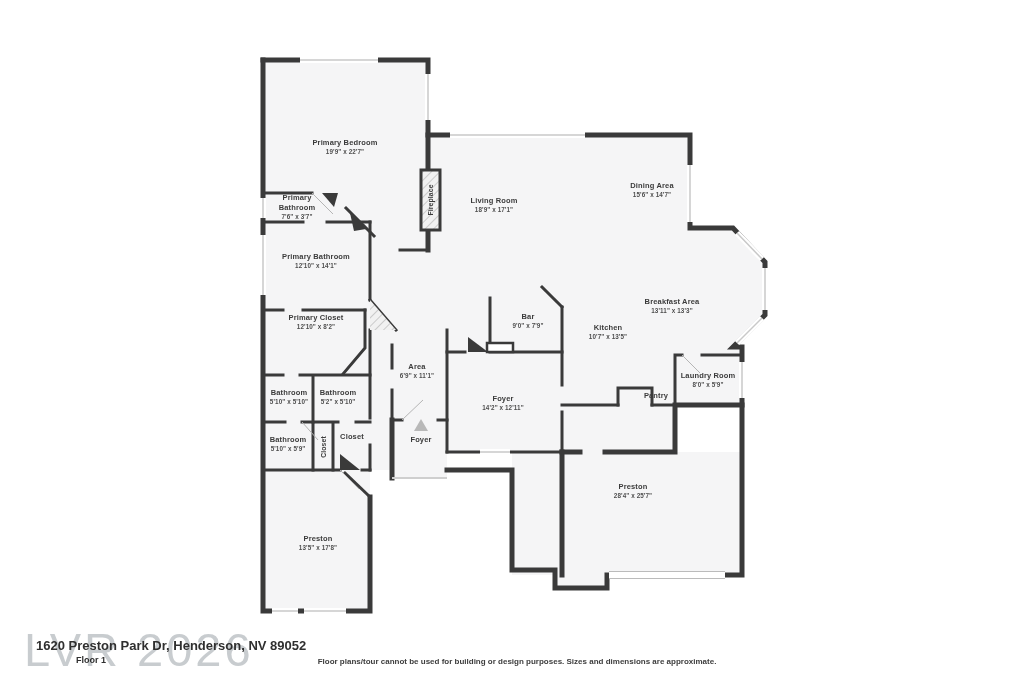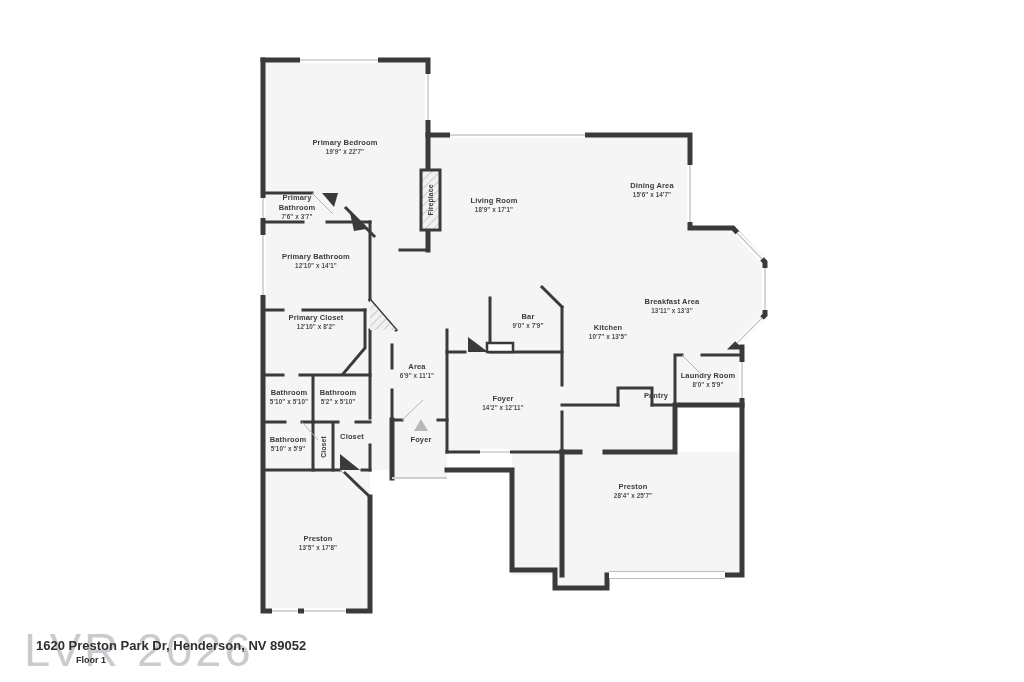--- a/index.html
+++ b/index.html
@@ -249,14 +249,15 @@
 
   </div>
   <div class="room-label" style="left:421px;top:440px">
     <span class="rname">Foyer</span>
 
   </div>
 
   <div id="watermark">LVR 2026</div>
   <div id="address-line">1620 Preston Park Dr, Henderson, NV 89052</div>
   <div id="floor-line">Floor 1</div>
+  <div id="disclaimer">Floor plans/tour cannot be used for building or design purposes. Sizes and dimensions are approximate.</div>
 
 </div>
 
 </body></html>

